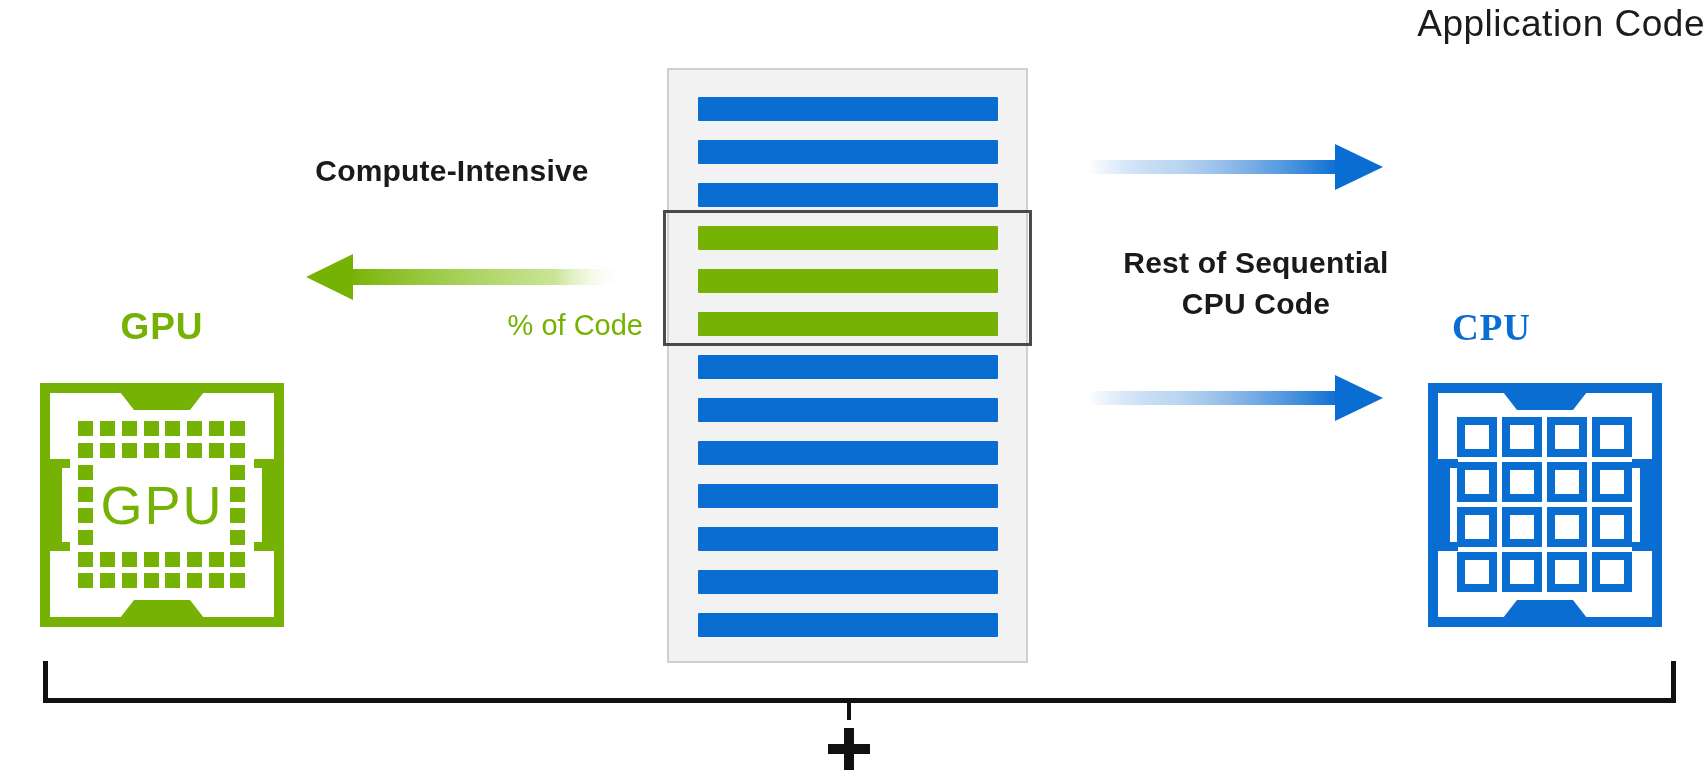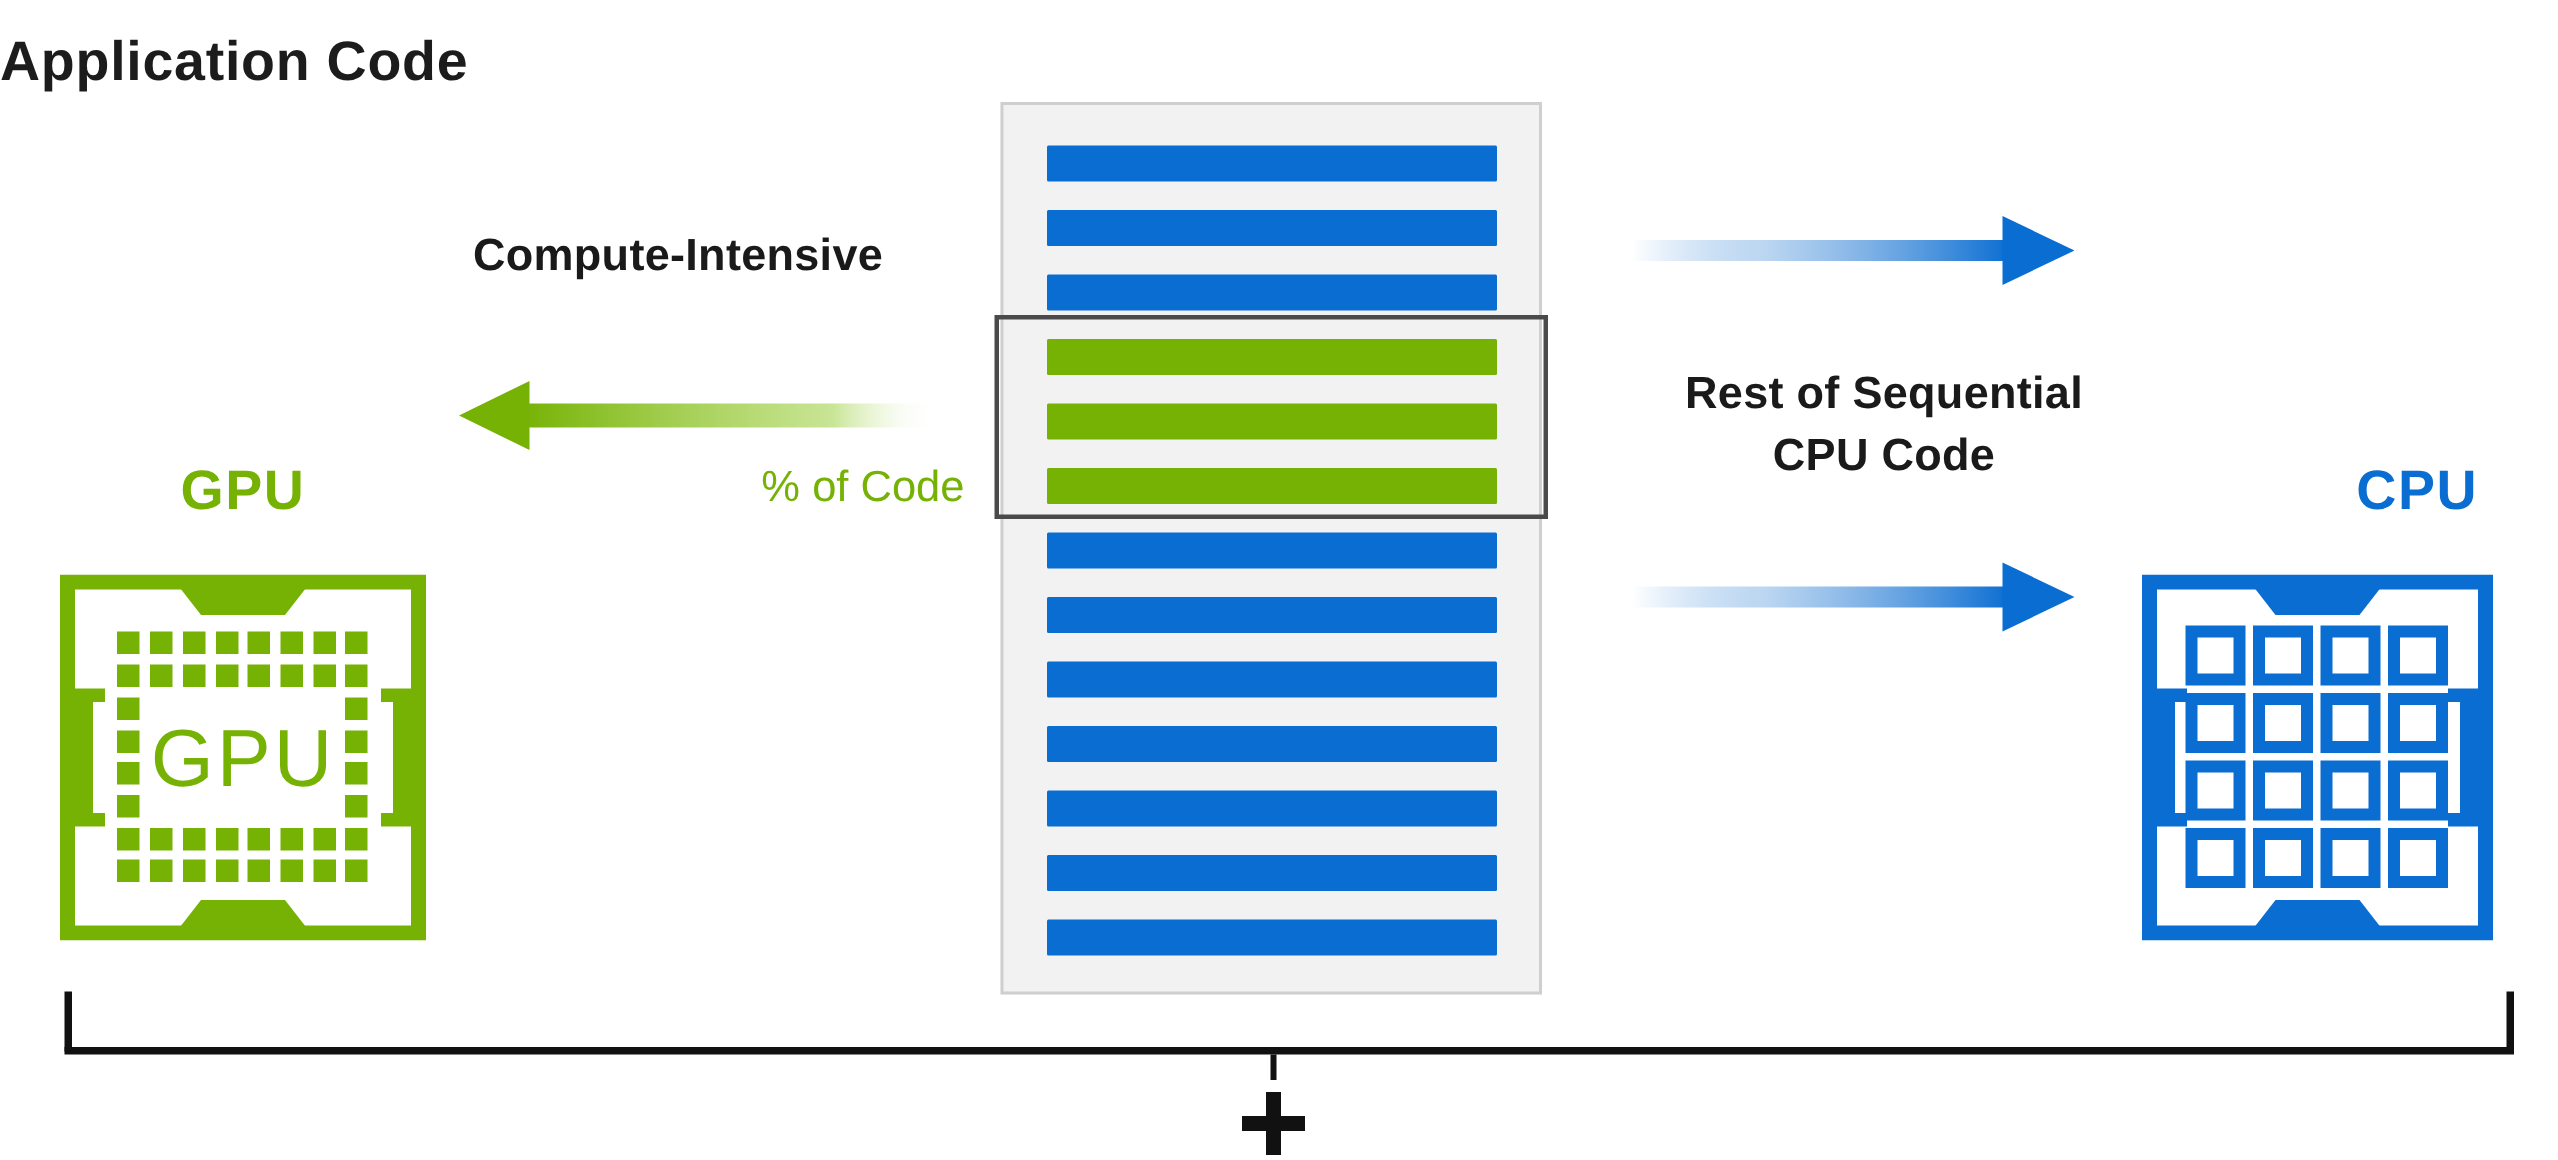--- a/index.html
+++ b/index.html
@@ -4,41 +4,41 @@
 <style>
   :root { --green:#76b204; --blue:#0a6dd2; --dark:#1a1a1a; --bracket:#111; }
   html,body { margin:0; padding:0; background:#fff; }
   #canvas {
     position:relative; width:1705px; height:773px; overflow:hidden;
     background:#fff; font-family:"Liberation Sans", sans-serif;
   }
   .abs { position:absolute; }
 
   
-  .title { left:0; right:0; top:20px; text-align:left;
-    font-size:37px; font-weight:700; color:#1c1c1c; letter-spacing:.5px; }
+  .title { left:0; right:0; top:3px; text-align:right;
+    font-size:37px; font-weight:400; color:#1c1c1c; letter-spacing:.5px; }
 
   
   .panel { left:667px; top:68px; width:361px; height:595px;
     background:#f2f2f2; border:2px solid #cfcfcf; box-sizing:border-box;
     padding-top:27px; }
   .bar { width:300px; height:24px; margin:0 auto 19px auto; border-radius:1px; }
   .highlight-box { left:663px; top:210px; width:369px; height:136px;
     border:3px solid #4a4a4a; box-sizing:border-box; background:transparent; }
 
   
   .side-label { font-size:30px; font-weight:700; line-height:41px;
     color:var(--dark); text-align:center; letter-spacing:.2px; }
   .left-label { left:272px; top:150px; width:360px; }
   .pct-label { left:283px; top:309px; width:360px; text-align:right;
     font-size:29px; font-weight:400; color:var(--green); }
   .gpu-title { left:62px; top:306px; width:200px; text-align:center;
     font-size:37px; font-weight:700; color:var(--green); letter-spacing:1px; }
-  .cpu-title { left:1452px; top:306px; width:200px; text-align:right;
-    font-size:37px; font-weight:700; color:var(--blue); letter-spacing:1px; }
+  .cpu-title { left:1452px; top:306px; width:200px; text-align:left;
+    font-size:37px; font-weight:700; color:var(--blue); letter-spacing:1px;font-family:Liberation Serif, serif; }
   .right-label { left:1056px; top:242px; width:400px; }
 
   
   .g-fill { fill:var(--green); }
   .g-stroke { stroke:var(--green); fill:none; }
   .b-fill { fill:var(--blue); }
   .b-stroke { stroke:var(--blue); fill:none; }
   .b-cell { stroke:var(--blue); fill:#ffffff; }
   .chip-inner-text { fill:var(--green); font-family:"Liberation Sans",sans-serif;
     font-size:54px; font-weight:400; letter-spacing:2px; }

